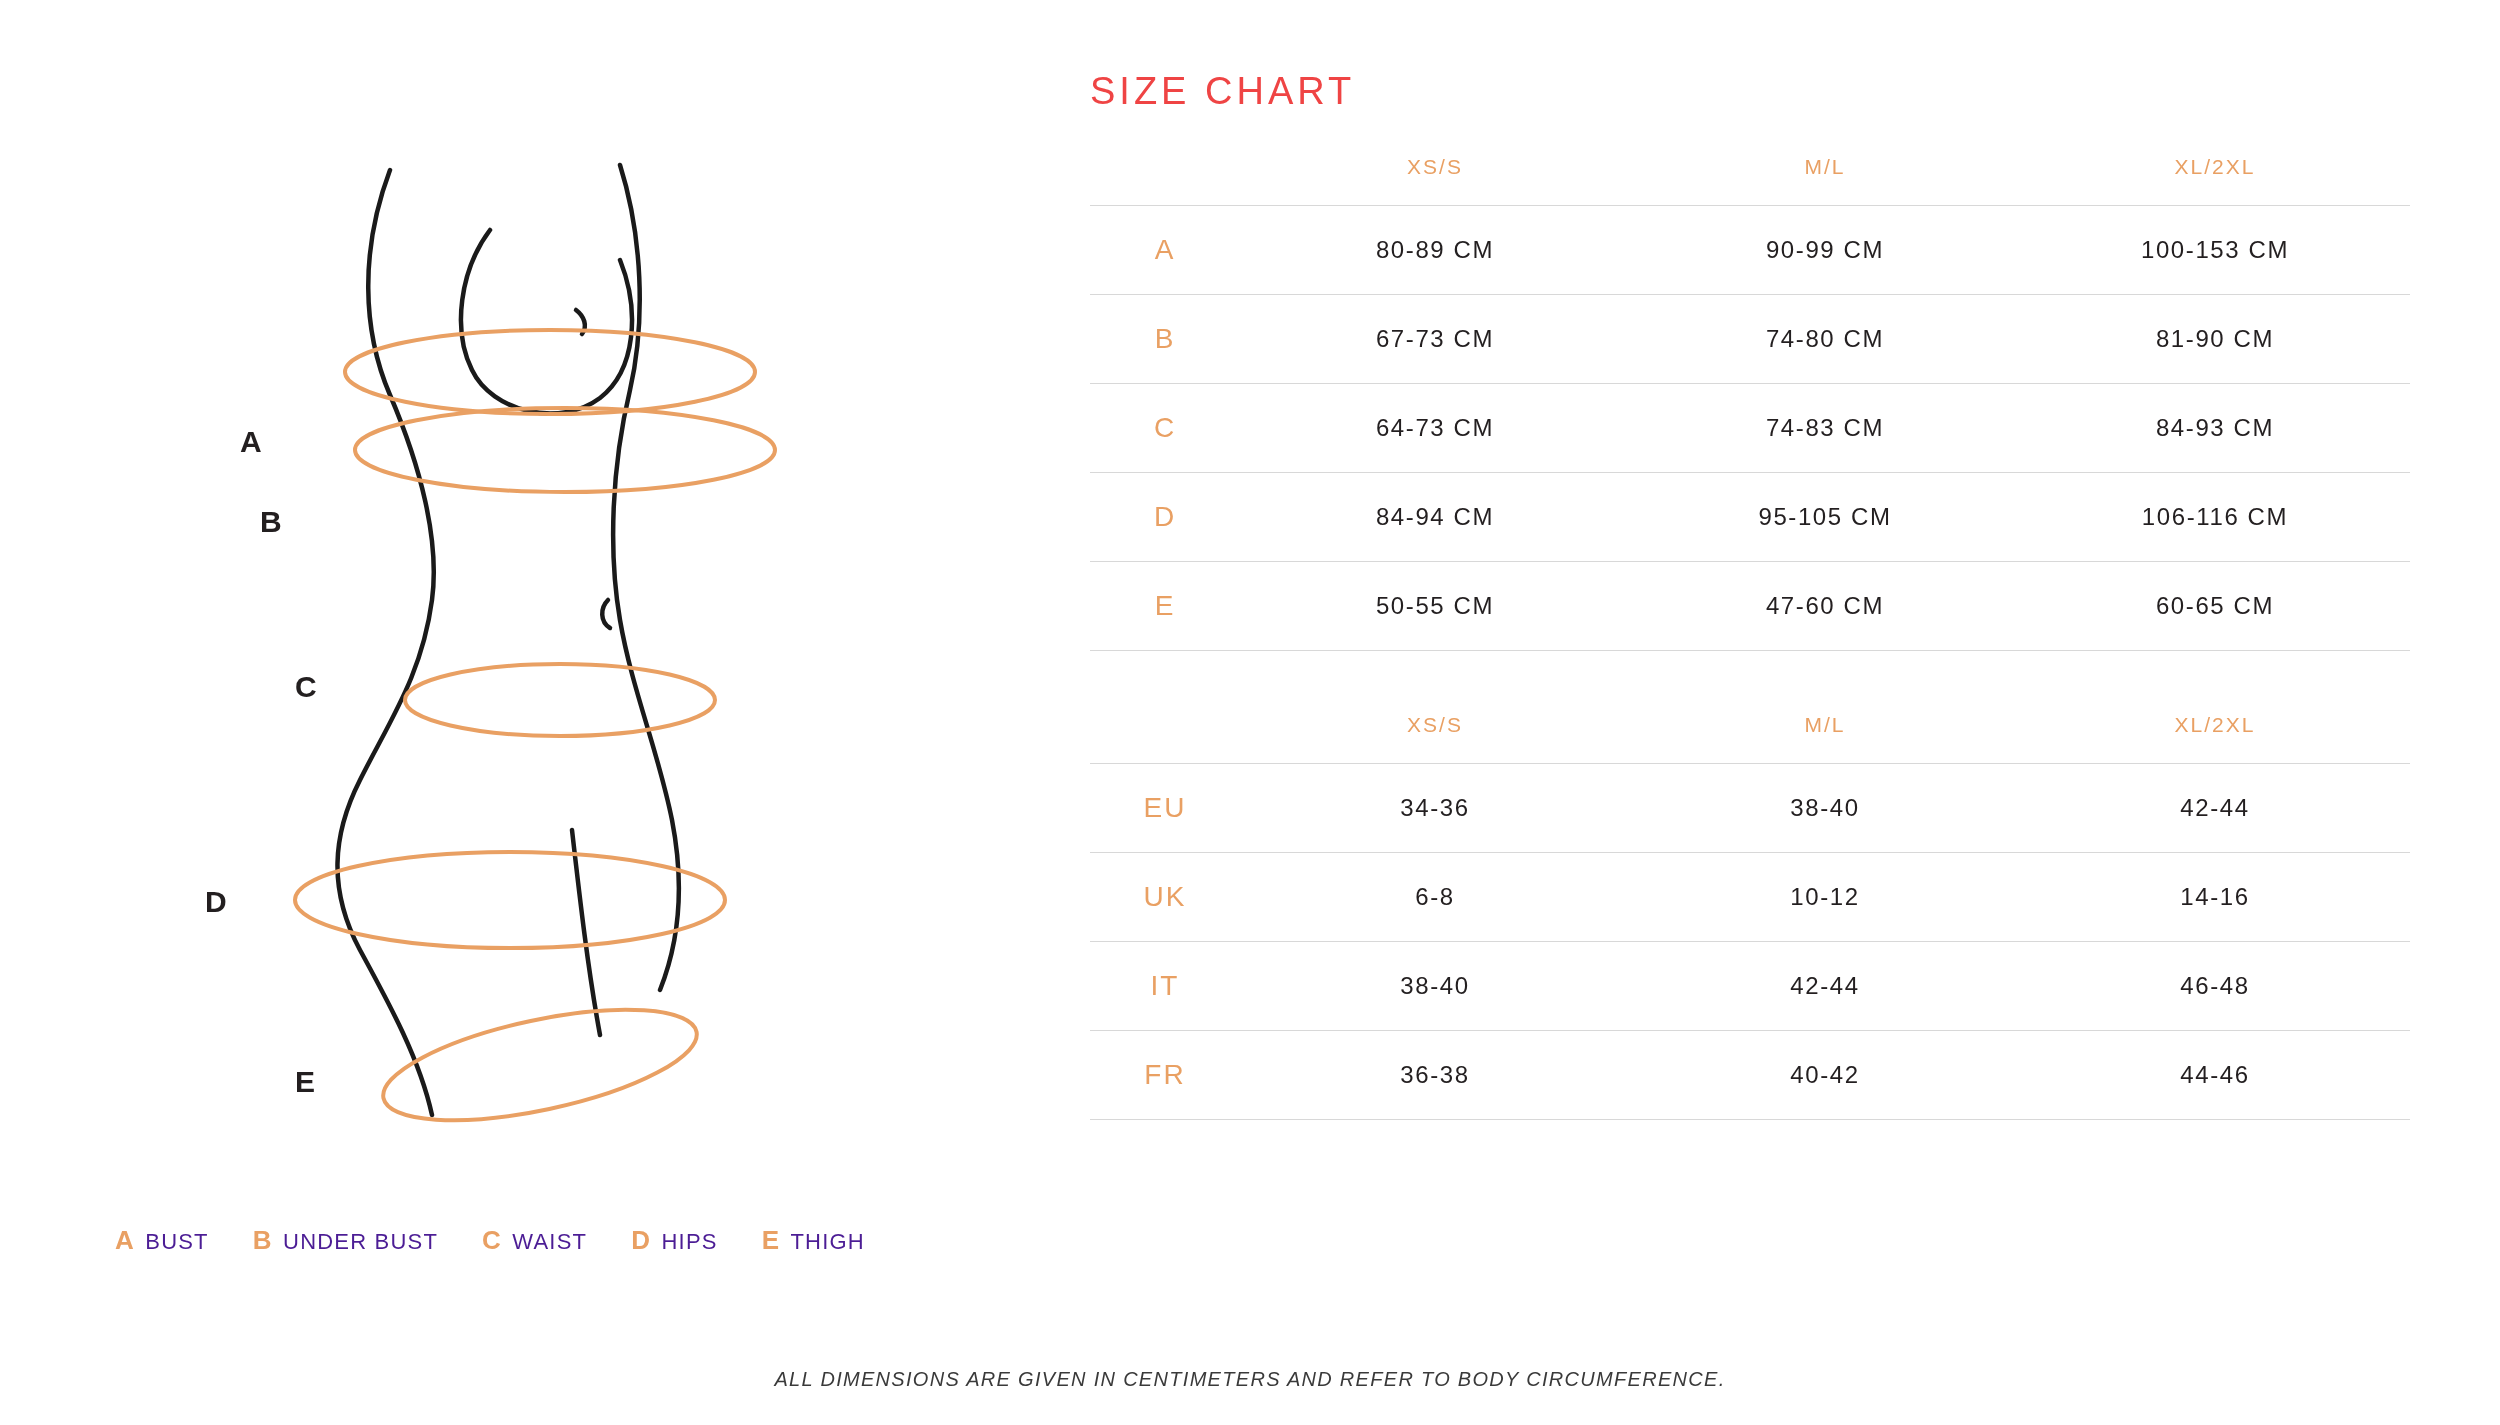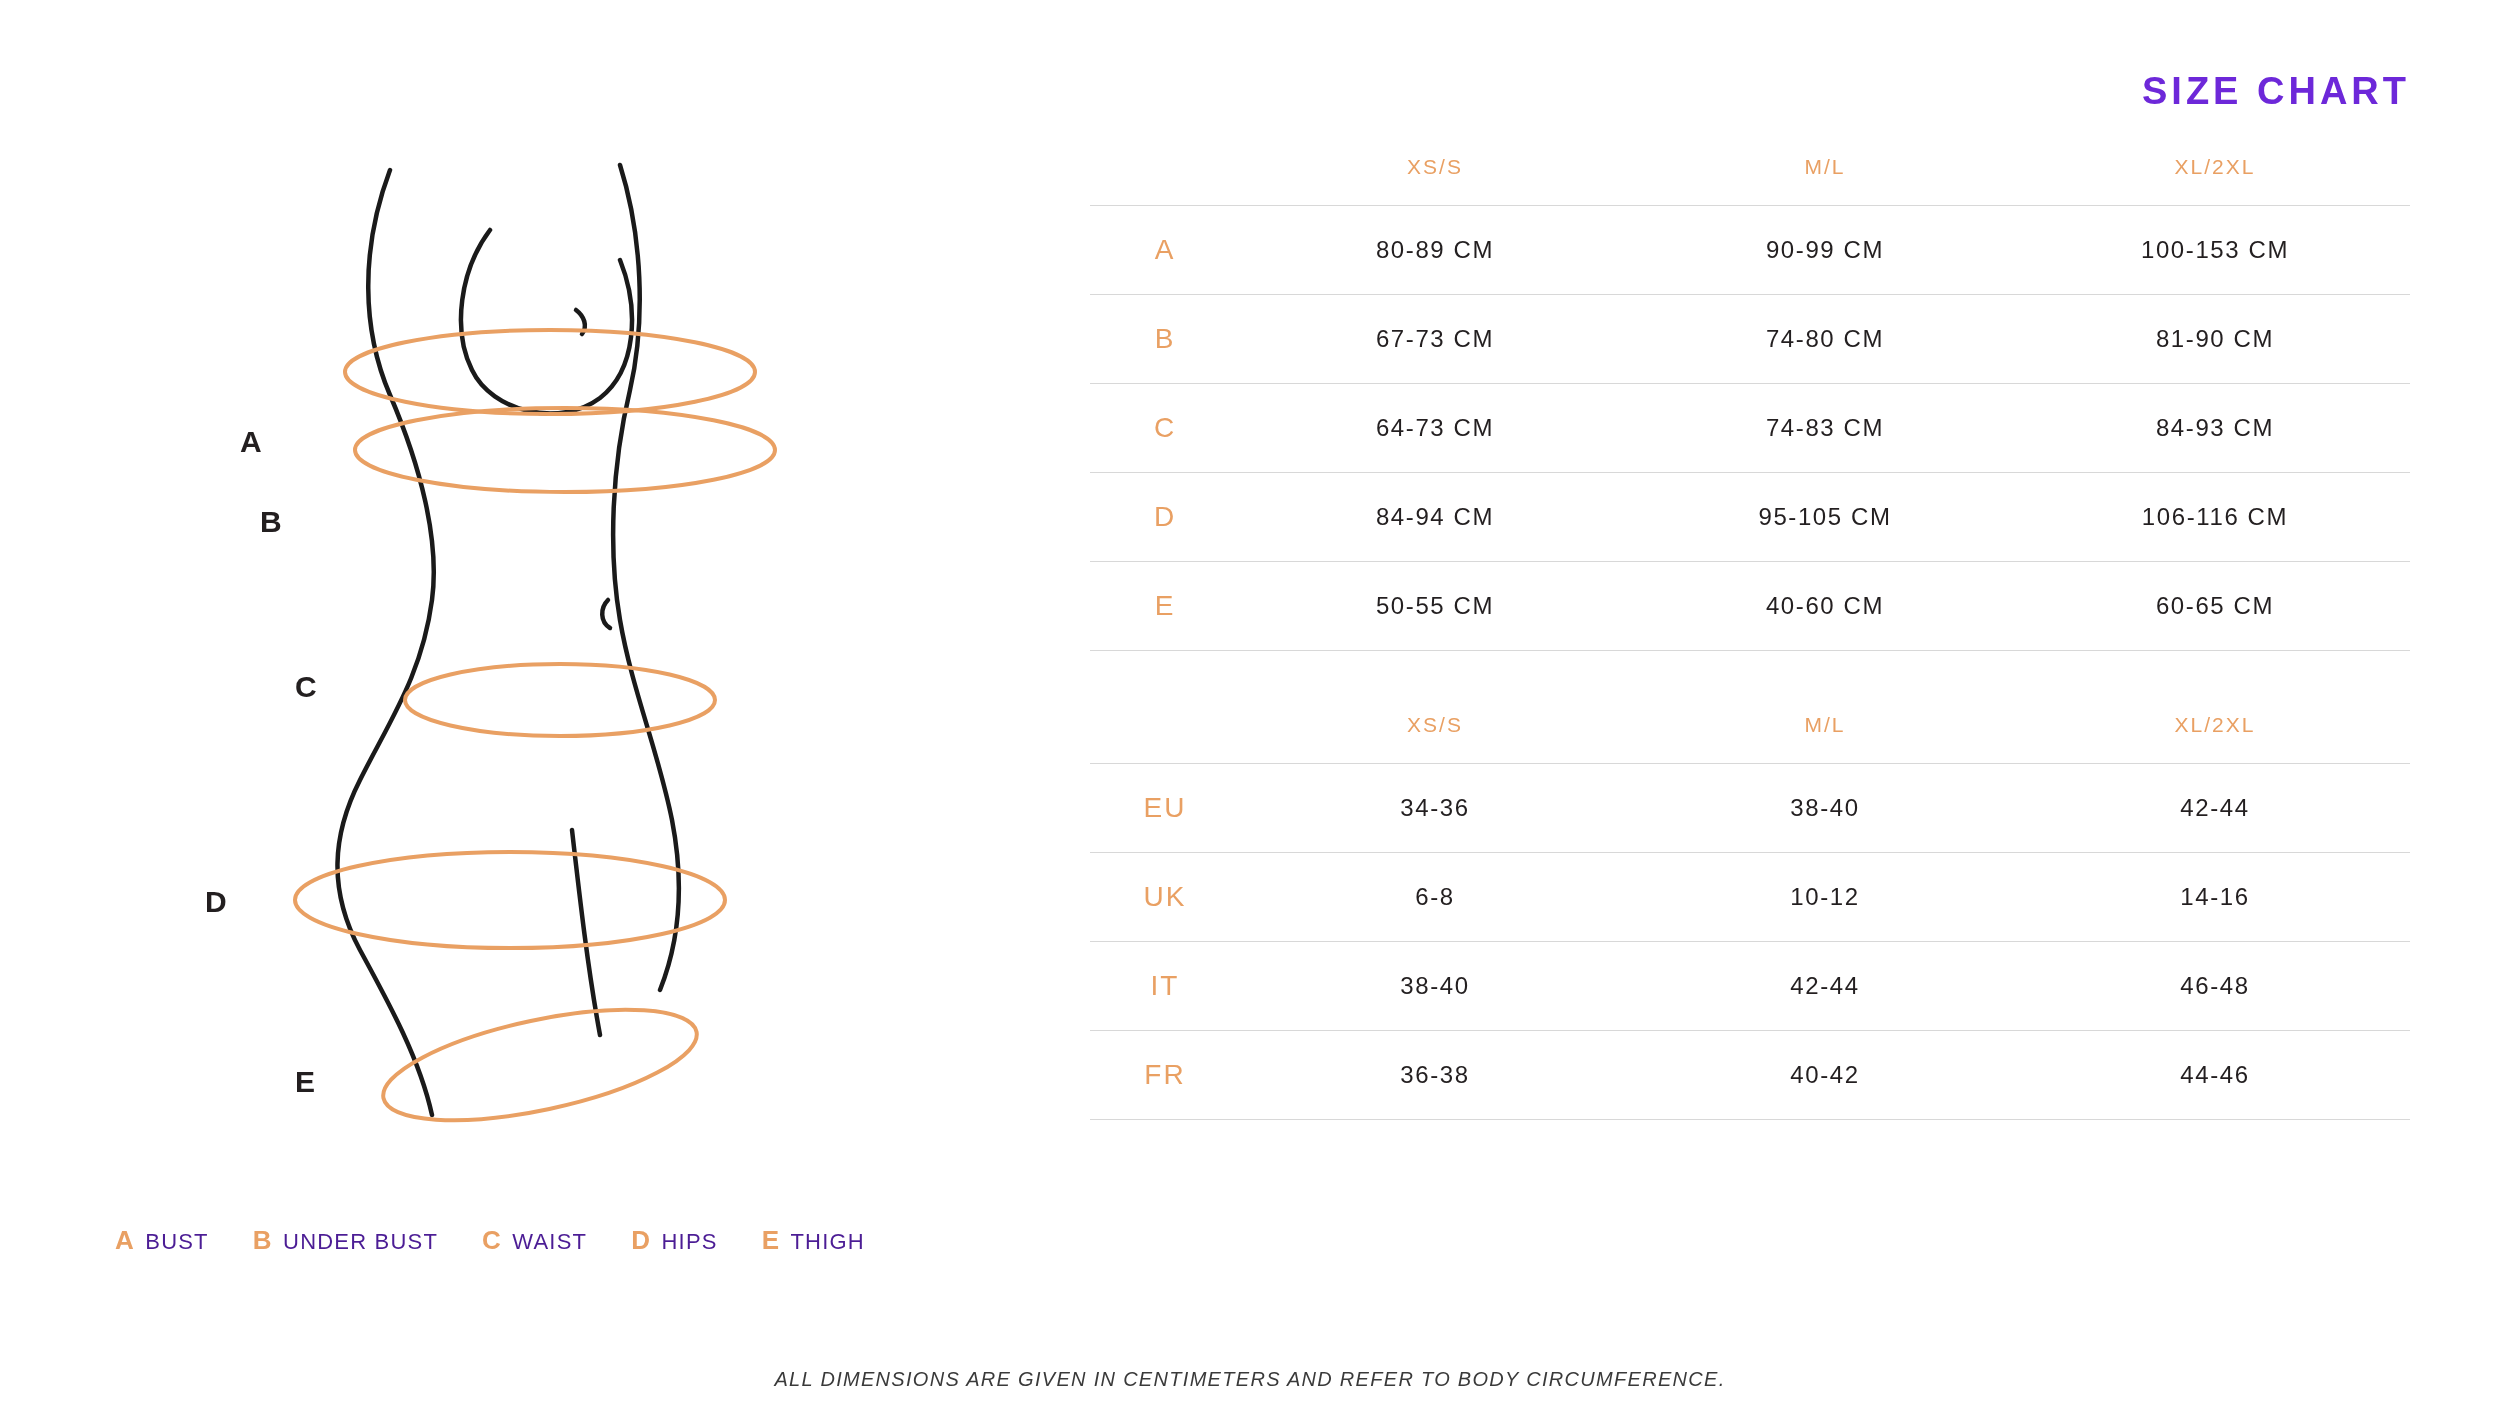--- a/index.html
+++ b/index.html
@@ -69,25 +69,25 @@
   }
 
   
   .tables {
     position: absolute;
     left: 1090px;
     top: 70px;
     width: 1320px;
   }
   .table-title {
-    text-align: right;
+    text-align: left;
     font-size: 38px;
     letter-spacing: 4px;
-    color: #6d28d9;
-    font-weight: 700;
+    color: #ef4444;
+    font-weight: 400;
     margin: 0 0 42px 0;
   }
   table {
     width: 100%;
     border-collapse: collapse;
     table-layout: fixed;
   }
   th, td {
     padding: 0;
     text-align: center;
@@ -237,21 +237,21 @@
         </tr>
         <tr>
           <td class="rowkey">D</td>
           <td>84-94 CM</td>
           <td>95-105 CM</td>
           <td>106-116 CM</td>
         </tr>
         <tr>
           <td class="rowkey">E</td>
           <td>50-55 CM</td>
-          <td>40-60 CM</td>
+          <td>47-60 CM</td>
           <td>60-65 CM</td>
         </tr>
       </tbody>
     </table>
 
     <div class="spacer"></div>
 
 
     <table>
       <thead>

